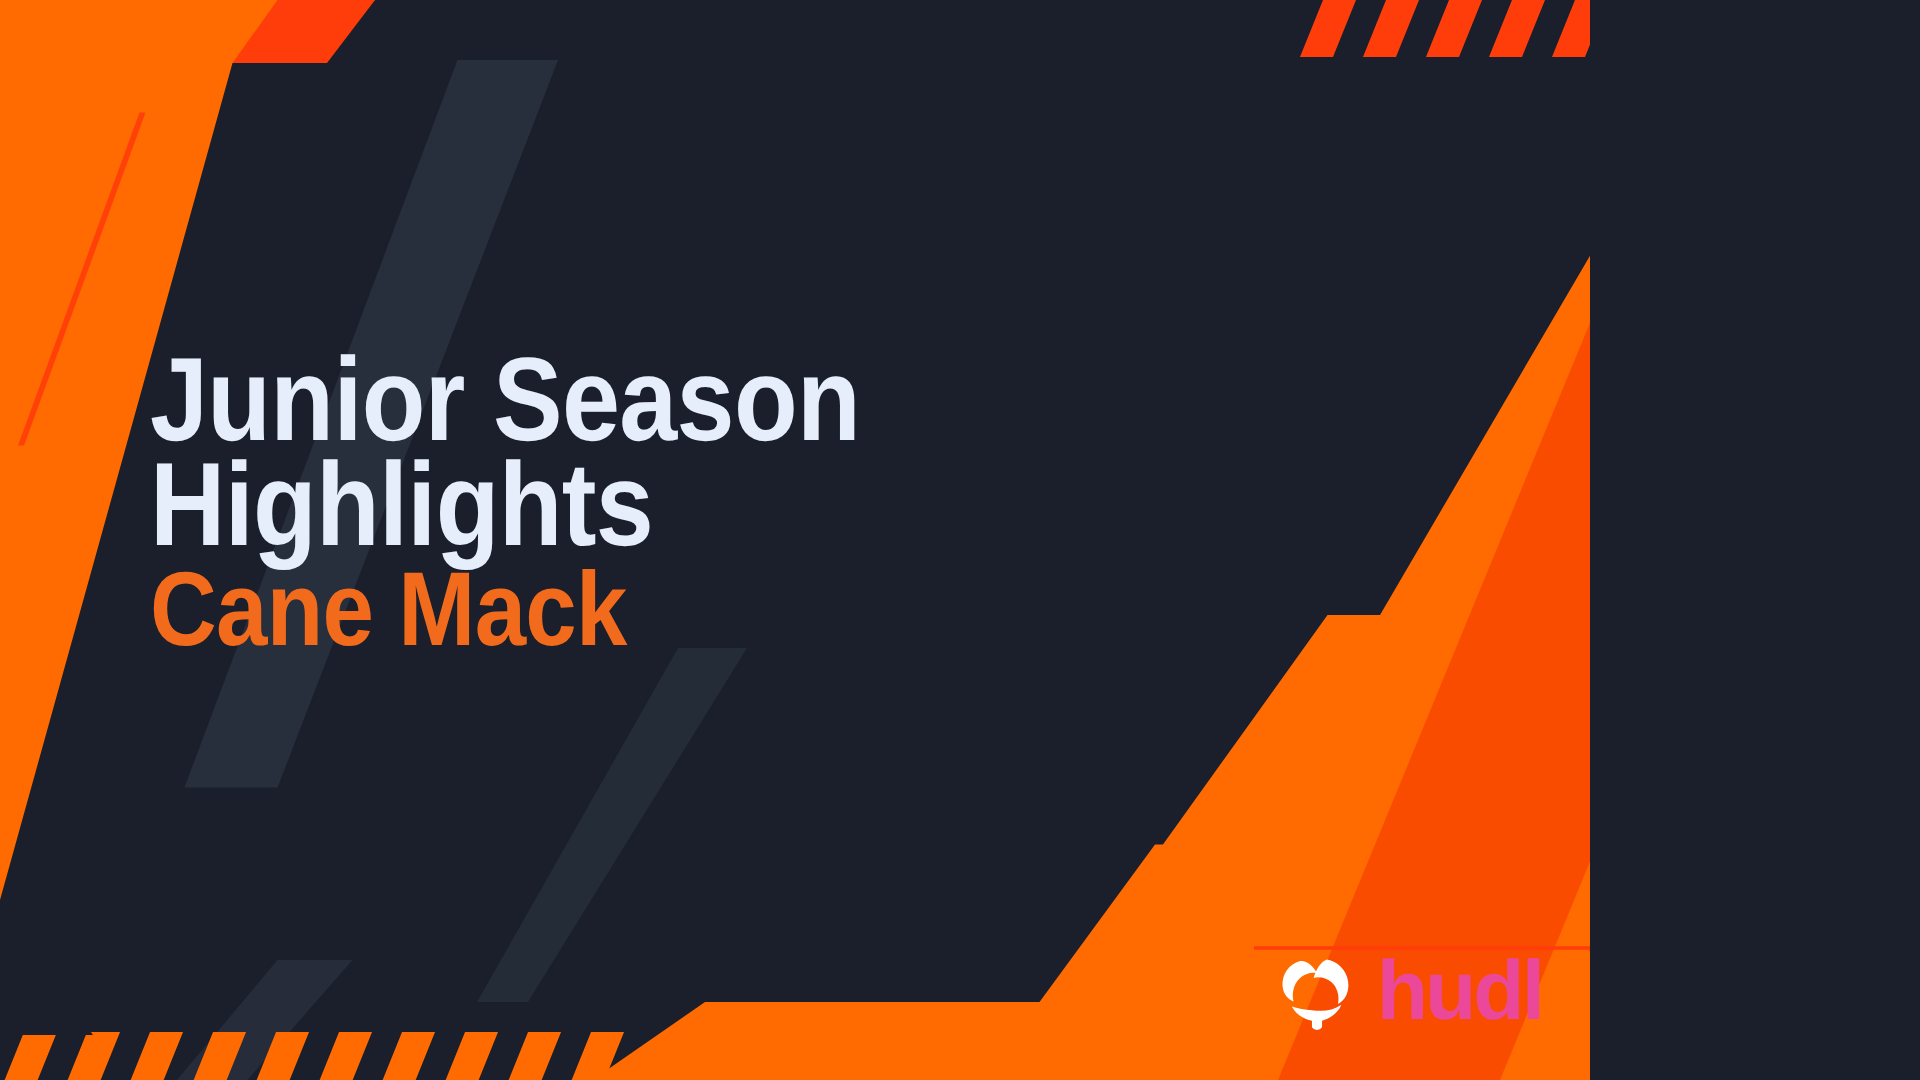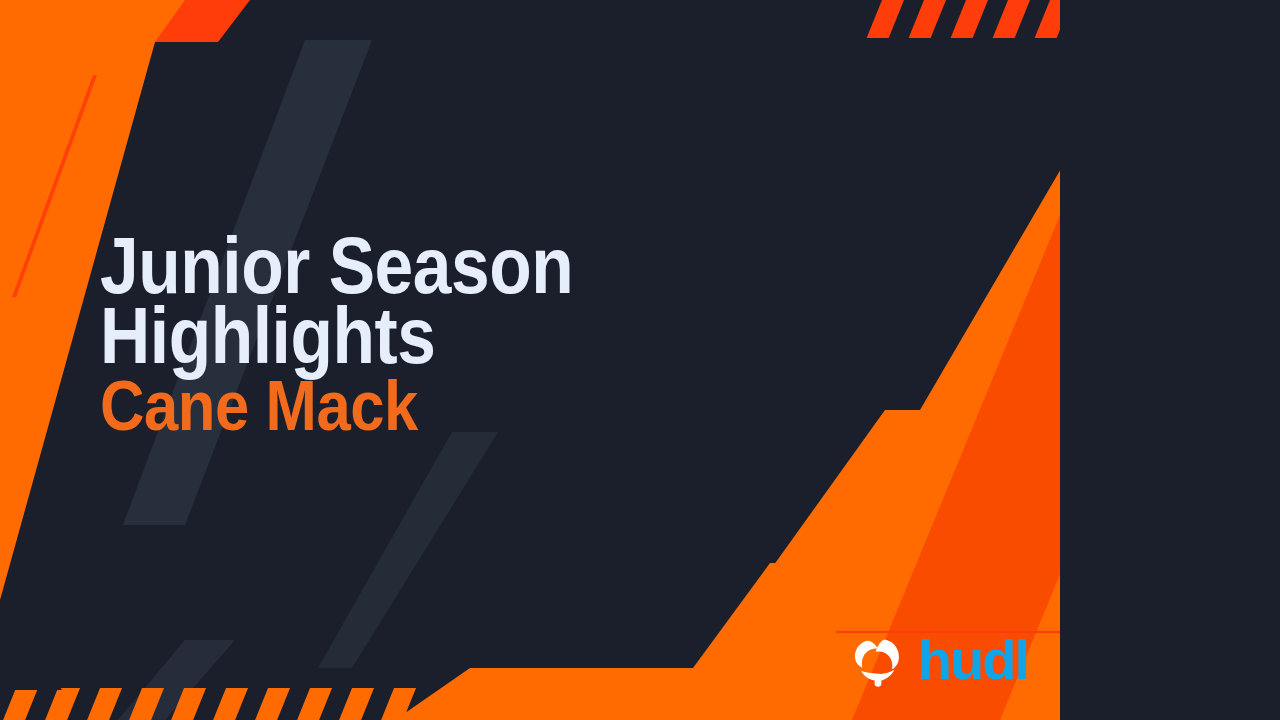--- a/index.html
+++ b/index.html
@@ -50,21 +50,21 @@
     align-items:center;
     gap:12px;
     z-index:6;
   }
   #hudl-mark { width:56px; height:56px; display:block; }
   #hudl-word {
     font-family:"Liberation Sans", sans-serif;
     font-weight:bold;
     font-size:56px;
     letter-spacing:-2px;
-    color:#0ea5e9;
+    color:#ec4899;
     line-height:1;
     transform:translateY(-2px);
   }
 </style>
 </head>
 <body>
 
 <div id="card">
 
   <svg id="bg-svg" viewBox="0 0 1280 720" preserveAspectRatio="none" xmlns="http://www.w3.org/2000/svg">

